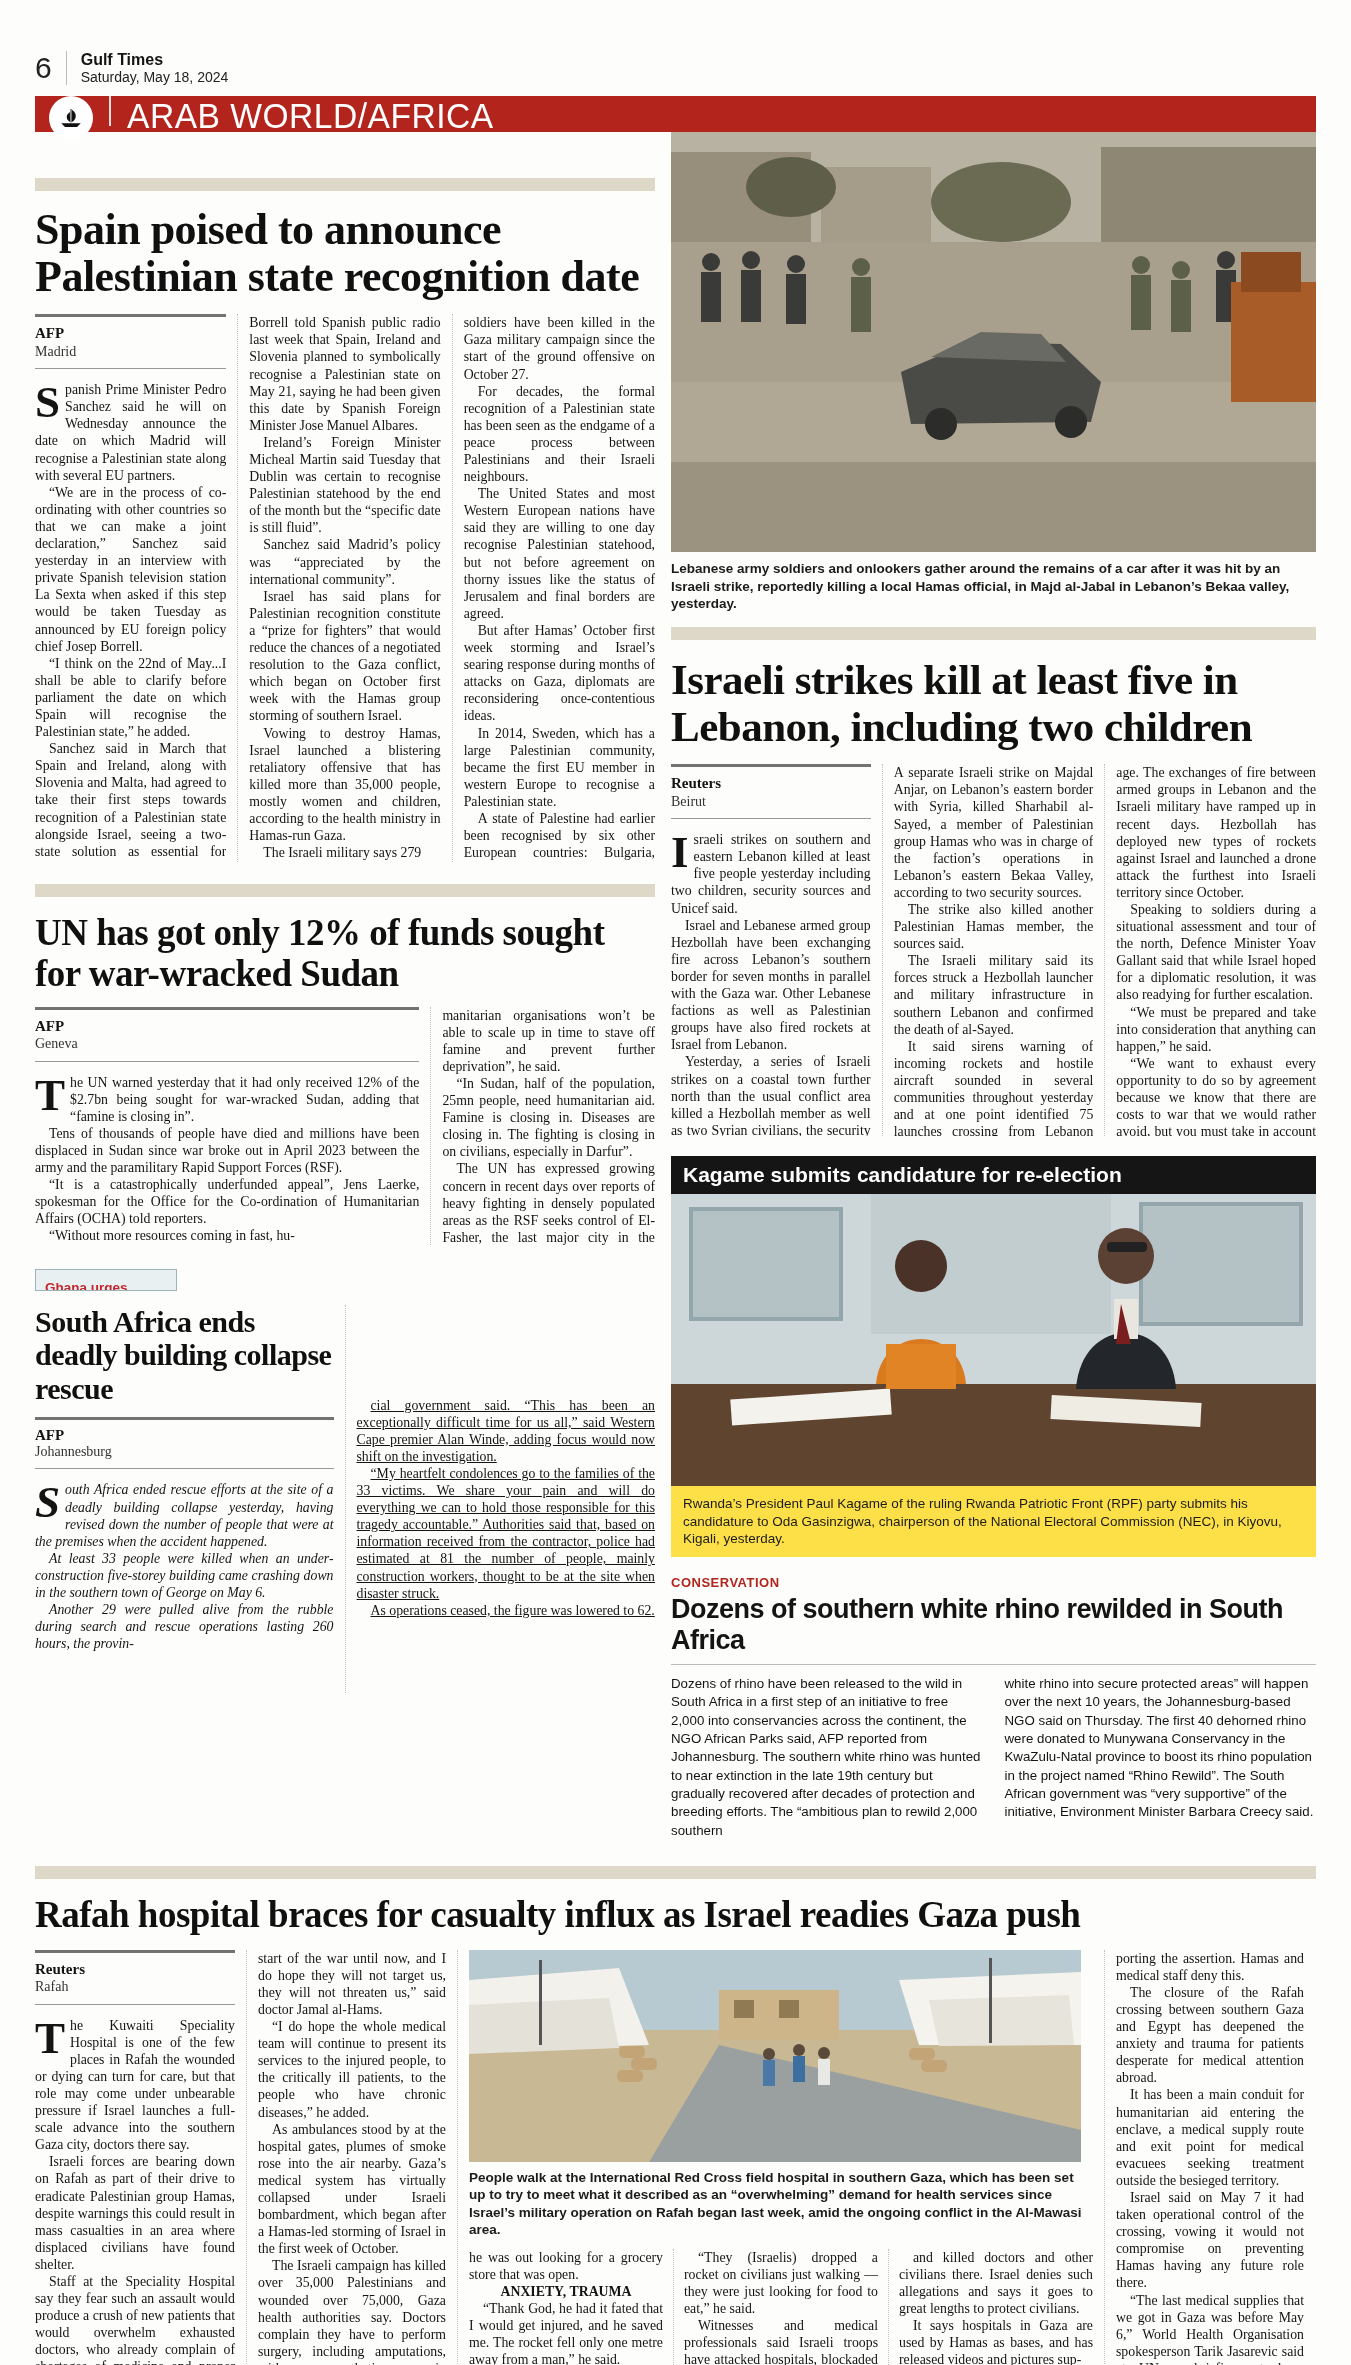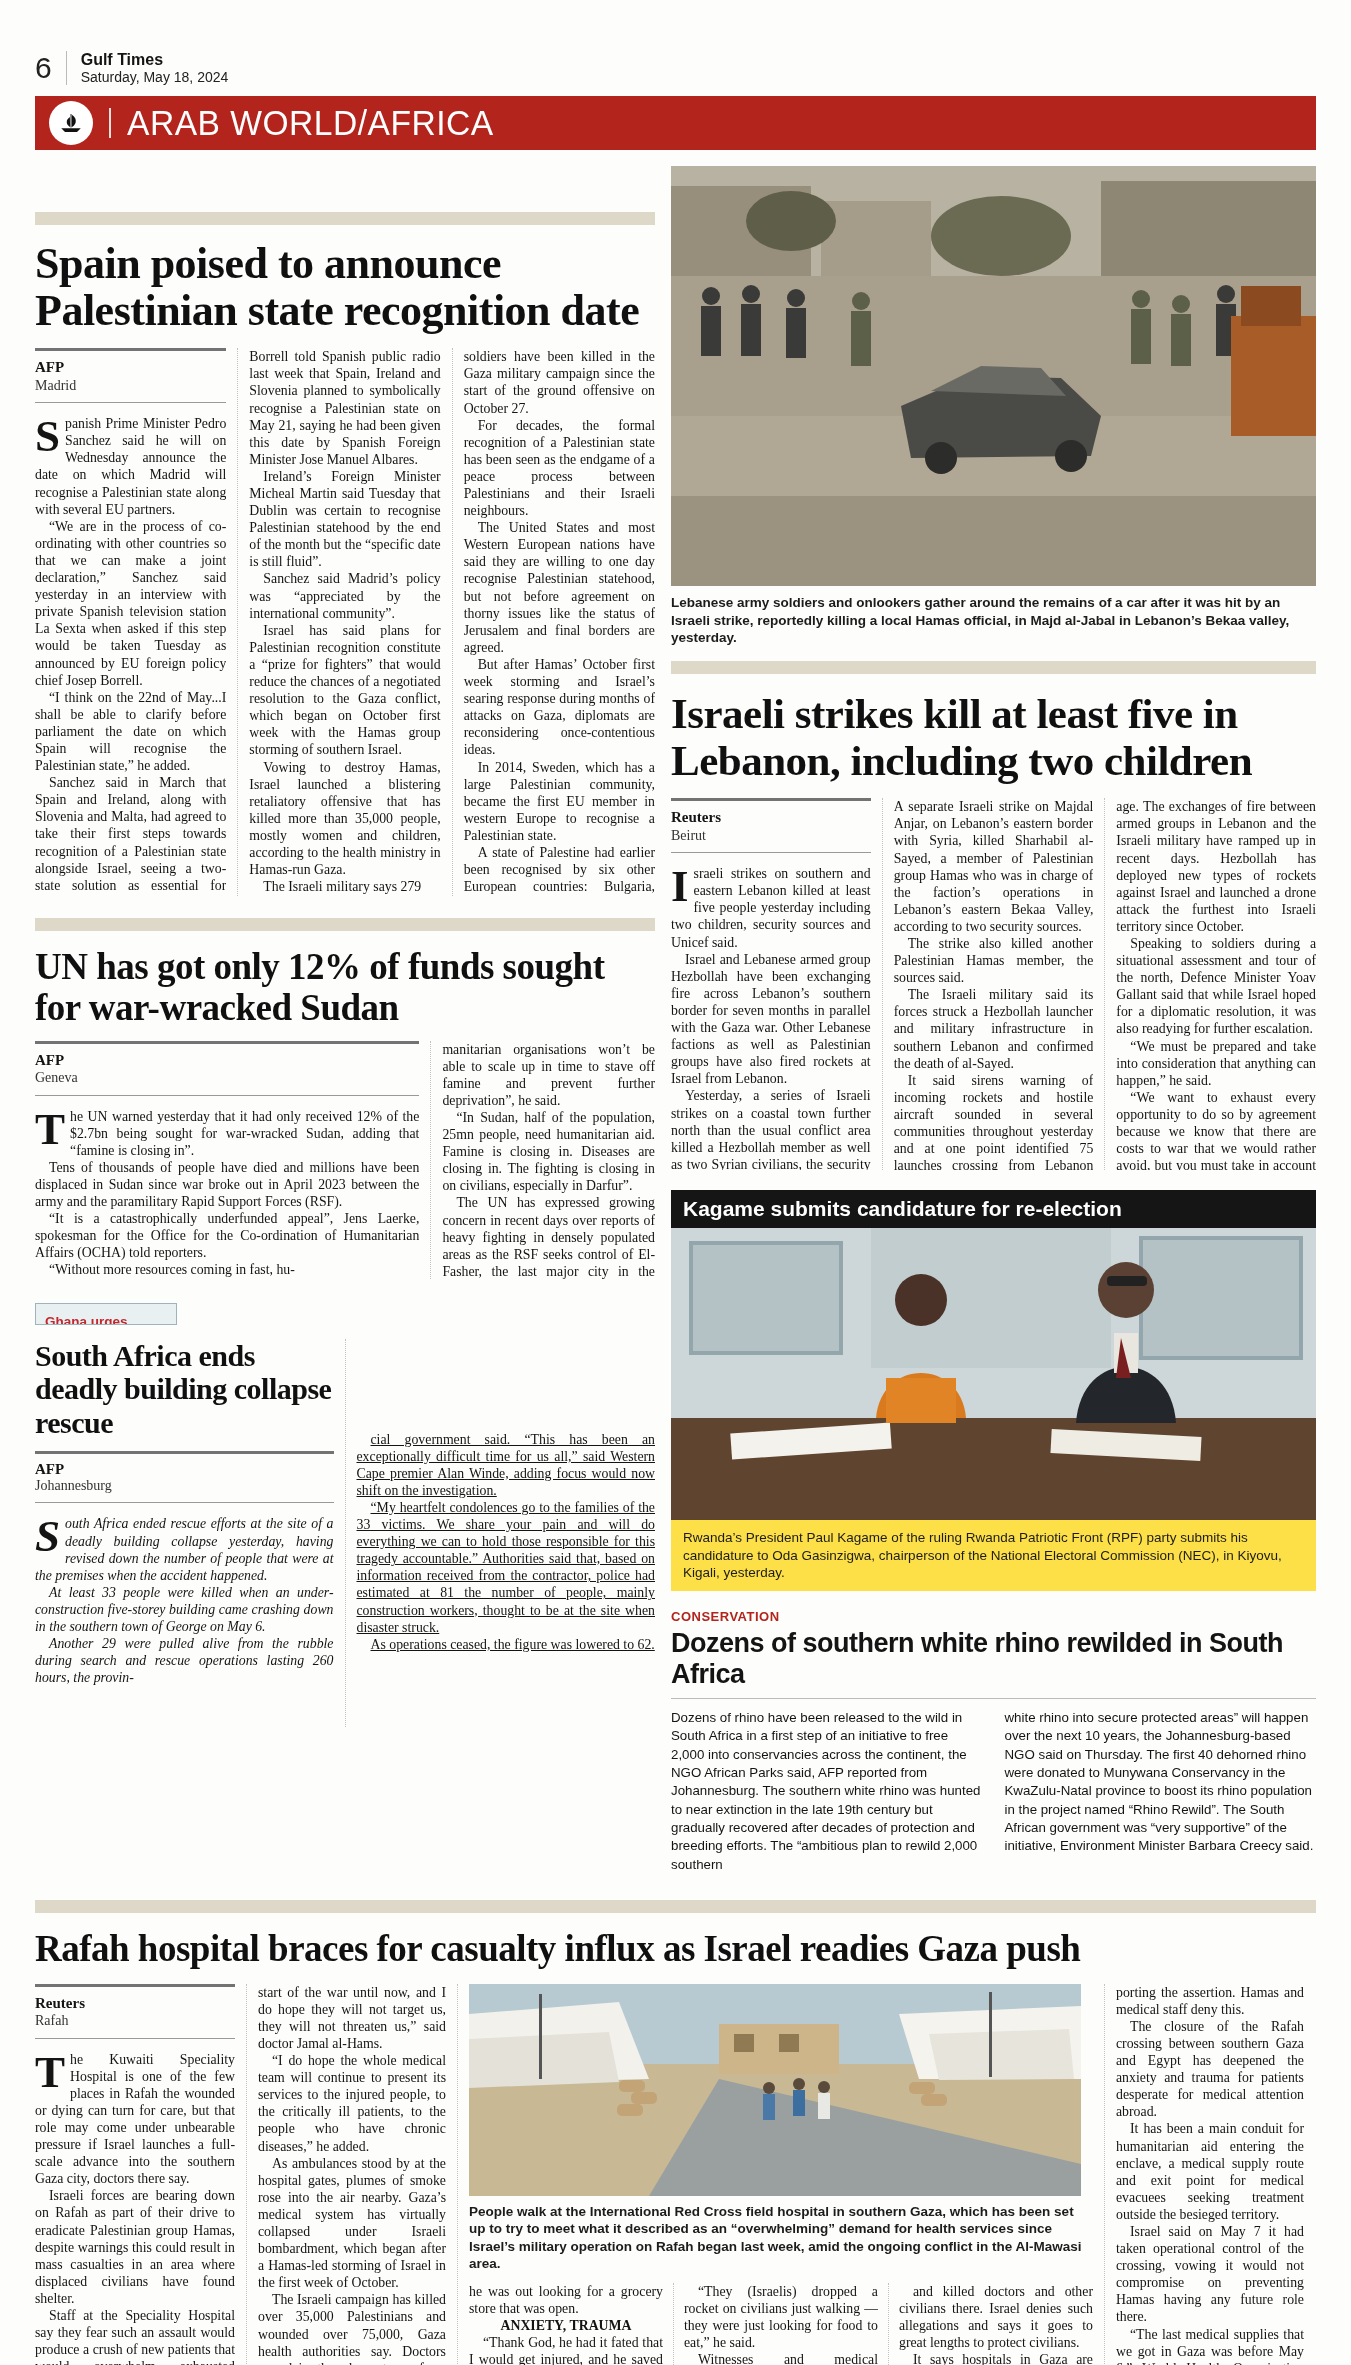--- a/index.html
+++ b/index.html
@@ -9,42 +9,42 @@
 
   
   .masthead { display:flex; align-items:center; gap:14px; height:44px; }
   .pageno { font-family:"Liberation Sans", sans-serif; font-size:30px; font-weight:400; color:#222; }
   .mast-div { width:1px; height:34px; background:#bbb; }
   .mast-txt { font-family:"Liberation Sans", sans-serif; line-height:1.15; }
   .mast-paper { font-weight:bold; font-size:16px; }
   .mast-date { font-size:14px; color:#222; }
 
   
-  .banner { margin-top:6px; height:54px; background:#b2241c; display:flex; align-items:center; padding:0 14px; gap:16px; }
+  .banner { margin-top:6px; height:36px; background:#b2241c; display:flex; padding:0 14px; gap:16px; }
   .logo-circle { width:44px; height:44px; border-radius:50%; background:#fff; display:flex; align-items:center; justify-content:center; }
   .banner-div { width:2px; height:30px; background:rgba(255,255,255,.85); }
   .banner-title { color:#fff; font-family:"Liberation Sans", sans-serif; font-size:35px; letter-spacing:.5px; transform:scaleX(.96); transform-origin:left; }
 
   
   .kicker-bar { height:13px; background:#ddd8c8; margin-bottom:16px; }
   .headline { font-weight:bold; color:#101010; letter-spacing:-.5px; }
   .byline { border-top:3px solid #737373; border-bottom:1px solid #999; padding:7px 0 8px 0; margin-bottom:12px;
             font-family:Liberation Serif, serif; }
   .byl-agency { font-weight:bold; font-size:15px; }
   .byl-loc { font-size:14px; color:#333; }
   .cols { display:flex; }
   .col { flex:1; min-width:0; font-size:13.8px; line-height:1.24; text-align:justify; overflow:hidden; }
   .col + .col { border-left:1px dotted #c2c2c2; margin-left:11px; padding-left:11px; }
   .para { margin:0; text-indent:14px; }
   .col p:first-of-type { text-indent:0; }
   .dropcap p:first-of-type::first-letter { float:left; font-size:45px; line-height:.82; font-weight:bold; padding:3px 5px 0 0; }
   .caption { font-family:"Liberation Sans", sans-serif; font-size:13.5px; font-weight:bold; color:#1c1c1c; line-height:1.3; }
 
   
-  .main { display:flex; gap:16px; margin-top:16px; }
+  .main { display:flex; gap:16px; margin-top:0; }
   .main-left { width:620px; padding-top:46px; }
   .main-right { width:645px; }
 
   
   .spain-headline { font-size:44px; line-height:1.06; margin-bottom:14px; }
   .spain-cols { height:548px; }
 
   
   .leb-photo { width:645px; height:420px; display:block; }
   .leb-caption { margin:8px 0 14px 0; }

